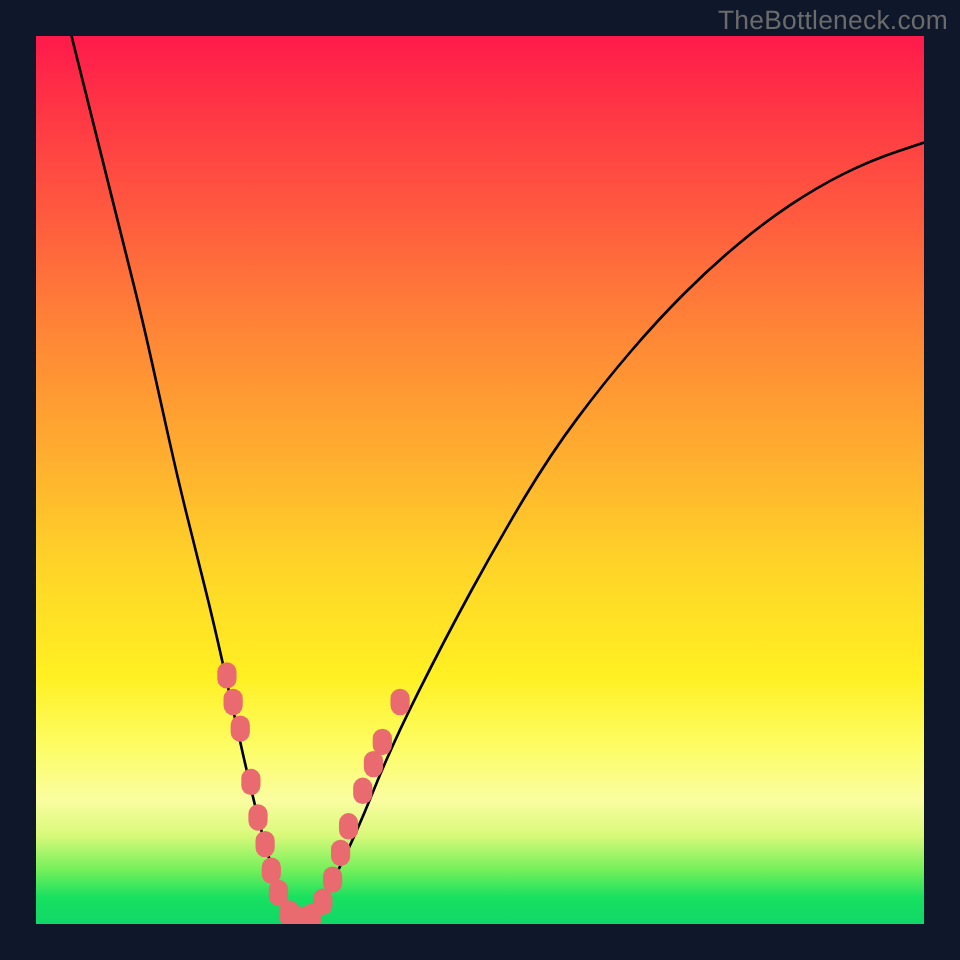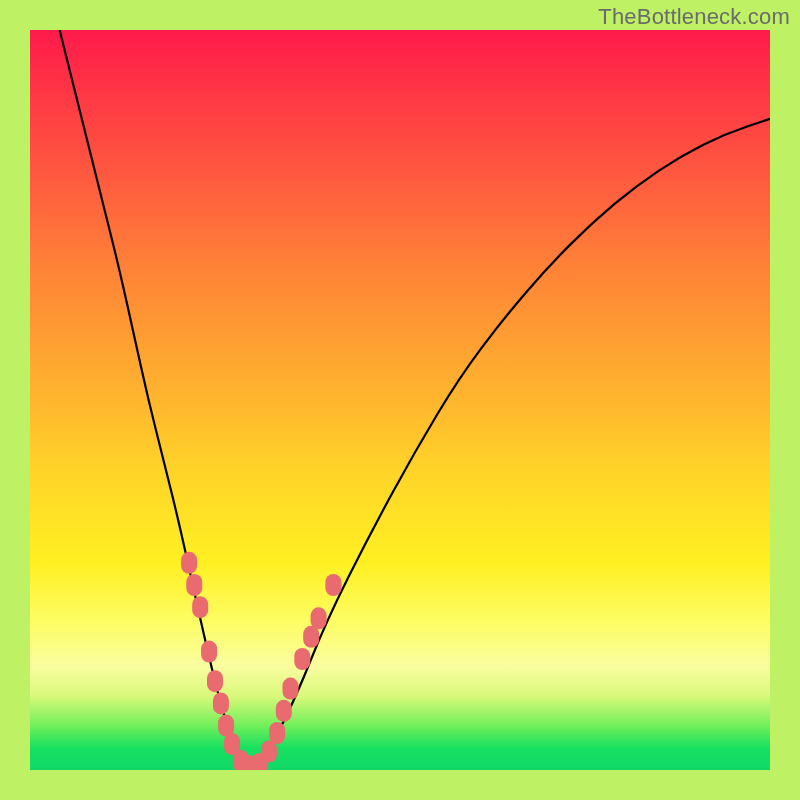--- a/index.html
+++ b/index.html
@@ -10,21 +10,21 @@
     overflow: hidden;
     background: #000;
     font-family: Arial, Helvetica, sans-serif;
   }
   .frame {
     position: absolute;
     top: 0;
     left: 0;
     width: 800px;
     height: 800px;
-    background: #bef264;
+    background: #0f172a;
   }
   .plot-area {
     position: absolute;
     top: 30px;
     left: 30px;
     width: 740px;
     height: 740px;
     overflow: hidden;
   }
   .gradient {

